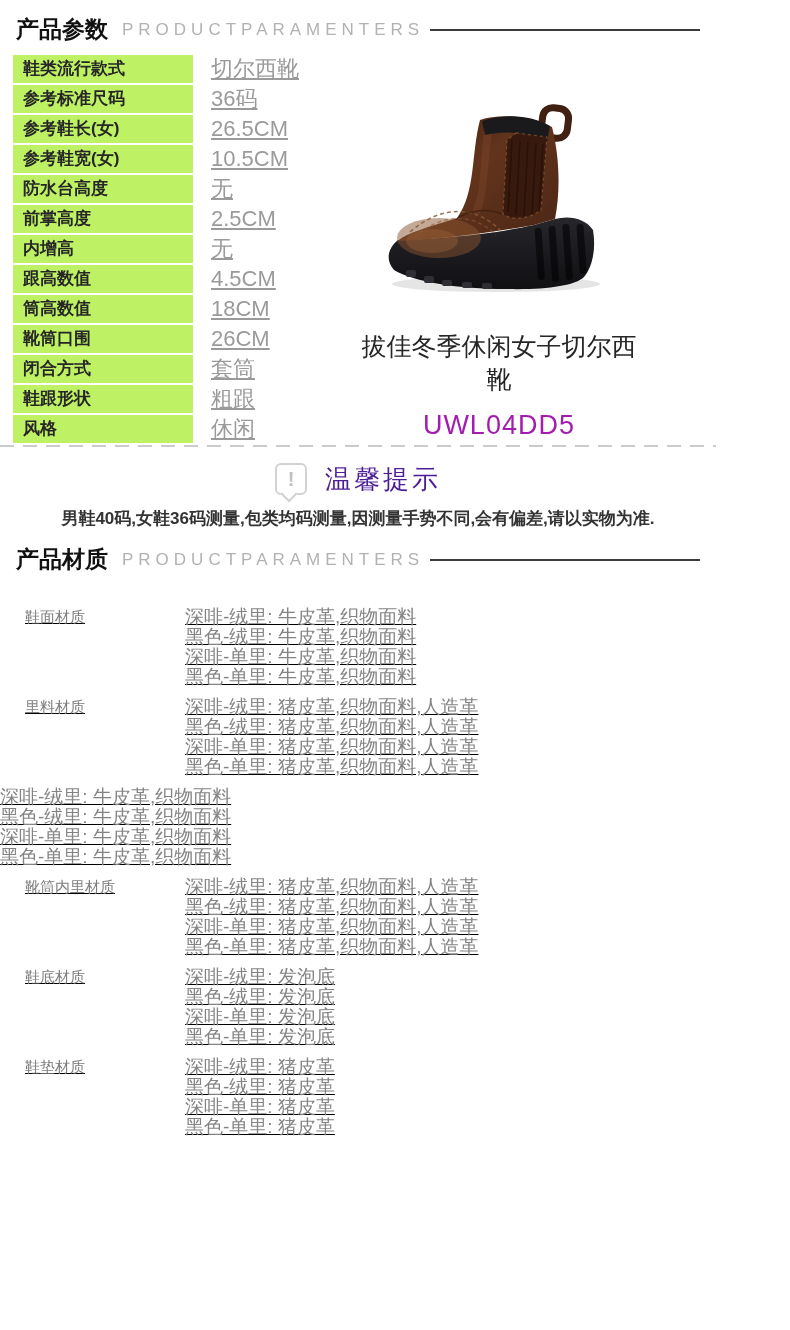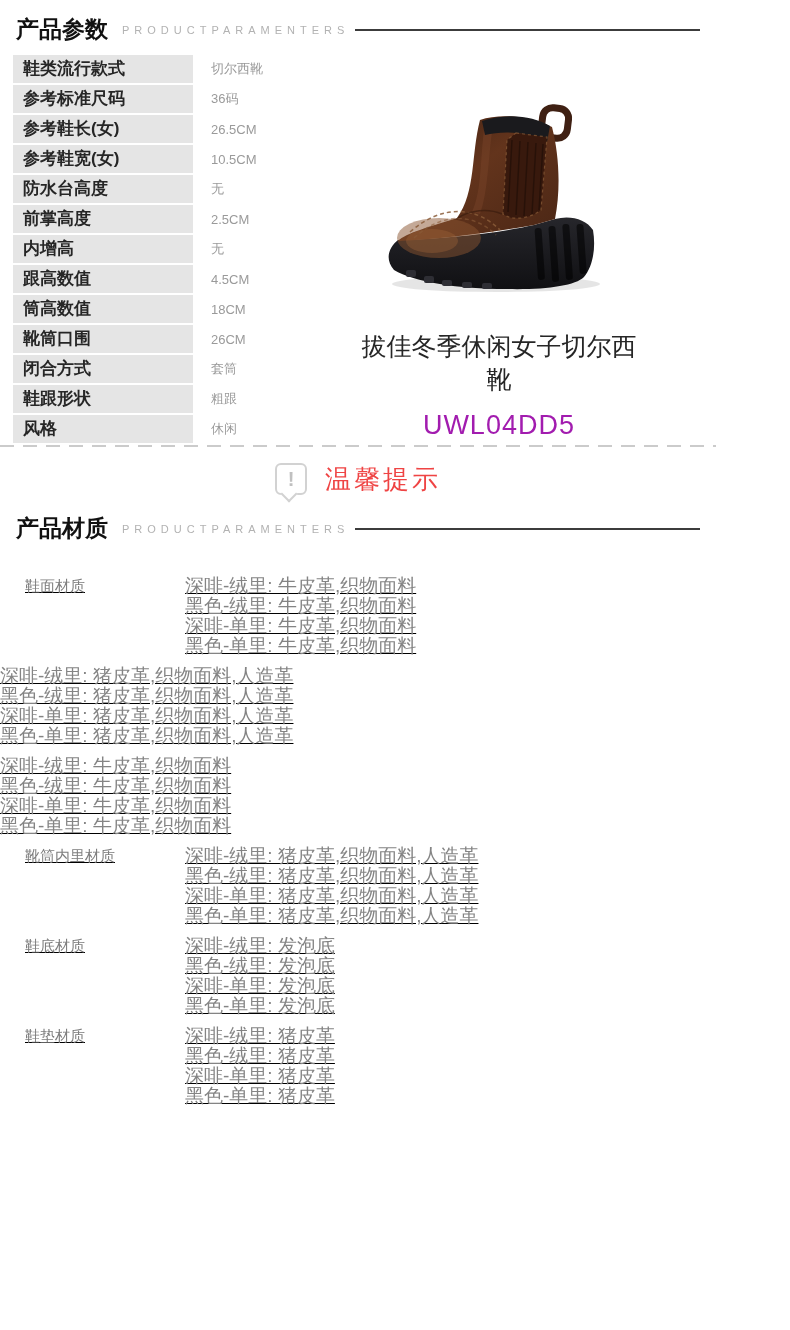--- a/index.html
+++ b/index.html
@@ -2,48 +2,48 @@
 <html><head>
 <meta charset="utf-8">
 <style>
   * { margin:0; padding:0; box-sizing:border-box; }
   body { background:#fff; font-family:"Liberation Sans","DejaVu Sans",sans-serif; }
   .page { width:716px; min-height:1330px; background:#fff; overflow:hidden; }
 
   
   .sec-header { display:flex; align-items:center; padding:14px 16px 0 16px; }
   .sec-title { font-size:23px; font-weight:700; color:#111; white-space:nowrap; }
-  .sec-sub { font-size:11px; color:#b2b2b2; letter-spacing:5px; margin-left:14px; white-space:nowrap; }
+  .sec-sub { font-size:17px; color:#b2b2b2; letter-spacing:5px; margin-left:14px; white-space:nowrap; }
   .sec-line { flex:1; height:2px; background:#3c3c3c; margin-left:6px; }
 
   
   .content-flex { display:flex; margin-top:10px; }
   .params-col { width:395px; padding-left:13px; }
   .prow { display:flex; align-items:center; height:28px; margin-bottom:2px; }
-  .plabel { width:180px; height:28px; line-height:28px; background:#e5e5e5; padding-left:10px;
+  .plabel { width:180px; height:28px; line-height:28px; background:#bef264; padding-left:10px;
             font-size:17px; font-weight:600; color:#262626; }
-  .pvalue { margin-left:18px; font-size:13px; color:#9a9a9a; }
+  .pvalue { margin-left:18px; font-size:22px; color:#9a9a9a;text-decoration:underline; }
 
   .product-col { width:395px; padding-top:45px; padding-right:73px; text-align:center; }
   .boot-wrap { display:inline-block; width:230px; height:200px; }
   .prod-name { margin-top:26px; font-size:25px; color:#262626; }
   .prod-model { margin-top:14px; font-size:27px; color:#a21caf; letter-spacing:1px; }
 
   
   .dash-divider { height:2px; margin-top:0px;
     background: repeating-linear-gradient(90deg,#cbcbcb 0 14px, transparent 14px 23px); }
 
   
   .notice { padding-top:12px; text-align:center; }
   .notice-head { display:flex; justify-content:center; align-items:center; gap:18px; height:40px; }
   .tip-bubble { position:relative; width:32px; height:32px; border:2px solid #d2d2d2; border-radius:6px;
     display:flex; align-items:center; justify-content:center; color:#c0c0c0; font-size:20px; font-weight:700; }
   .tip-bubble::after { content:""; position:absolute; left:6px; bottom:-7px; width:10px; height:10px;
     background:#fff; border-right:2px solid #d2d2d2; border-bottom:2px solid #d2d2d2; transform:rotate(45deg); }
-  .notice-title { font-size:26px; color:#ef4444; letter-spacing:3px; }
+  .notice-title { font-size:26px; color:#4c1d95; letter-spacing:3px; }
   .notice-text { margin-top:8px; font-size:17px; font-weight:600; color:#333; }
 
   
   .materials { margin-top:32px;text-decoration:underline; }
   .mrow { display:flex; margin-bottom:10px; }
   .mlabel { width:185px; padding-left:25px; font-size:15px; line-height:20px; color:#7d7d7d; font-weight:500; }
   .mlines { font-size:19px; line-height:20px; color:#848484; font-weight:500; }
 </style>
 </head>
 <body>
@@ -187,40 +187,42 @@
     </div>
   </div>
 
   <div class="dash-divider"></div>
 
   <div class="notice">
     <div class="notice-head">
       <span class="tip-bubble">!</span>
       <span class="notice-title">温馨提示</span>
     </div>
+    <div class="notice-text">男鞋40码,女鞋36码测量,包类均码测量,因测量手势不同,会有偏差,请以实物为准.</div>
   </div>
 
   <div class="sec-header">
     <span class="sec-title">产品材质</span>
     <span class="sec-sub">PRODUCTPARAMENTERS</span>
     <span class="sec-line"></span>
   </div>
 
   <div class="materials">
   <div class="mrow">
     <div class="mlabel">鞋面材质</div>
     <div class="mlines">
           <div>深啡-绒里: 牛皮革,织物面料</div>
           <div>黑色-绒里: 牛皮革,织物面料</div>
           <div>深啡-单里: 牛皮革,织物面料</div>
           <div>黑色-单里: 牛皮革,织物面料</div>
         </div>
   </div>
 
   <div class="mrow">
+    <div class="mlabel">里料材质</div>
     <div class="mlines">
           <div>深啡-绒里: 猪皮革,织物面料,人造革</div>
           <div>黑色-绒里: 猪皮革,织物面料,人造革</div>
           <div>深啡-单里: 猪皮革,织物面料,人造革</div>
           <div>黑色-单里: 猪皮革,织物面料,人造革</div>
         </div>
   </div>
 
   <div class="mrow">
     <div class="mlines">

